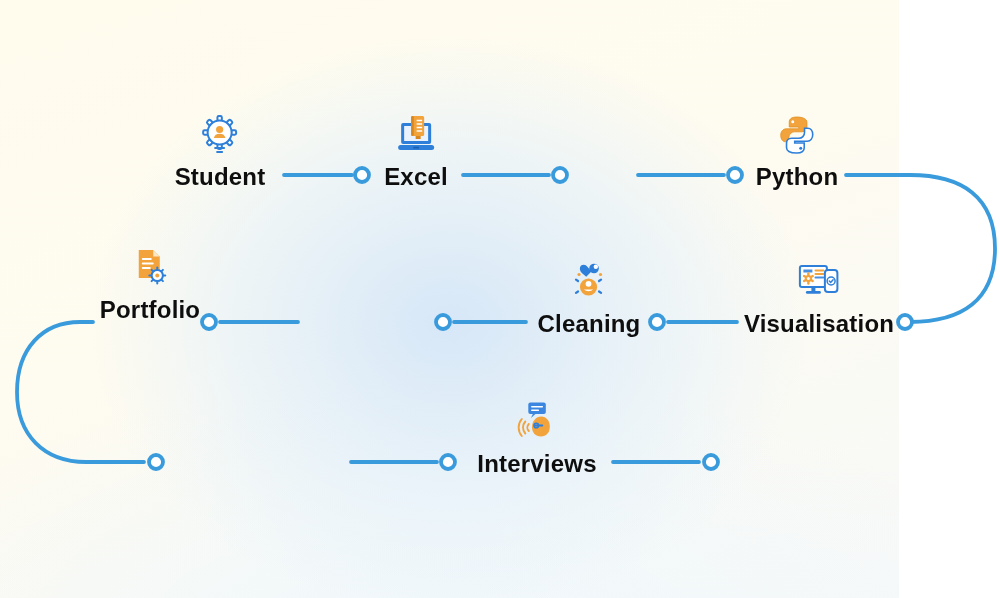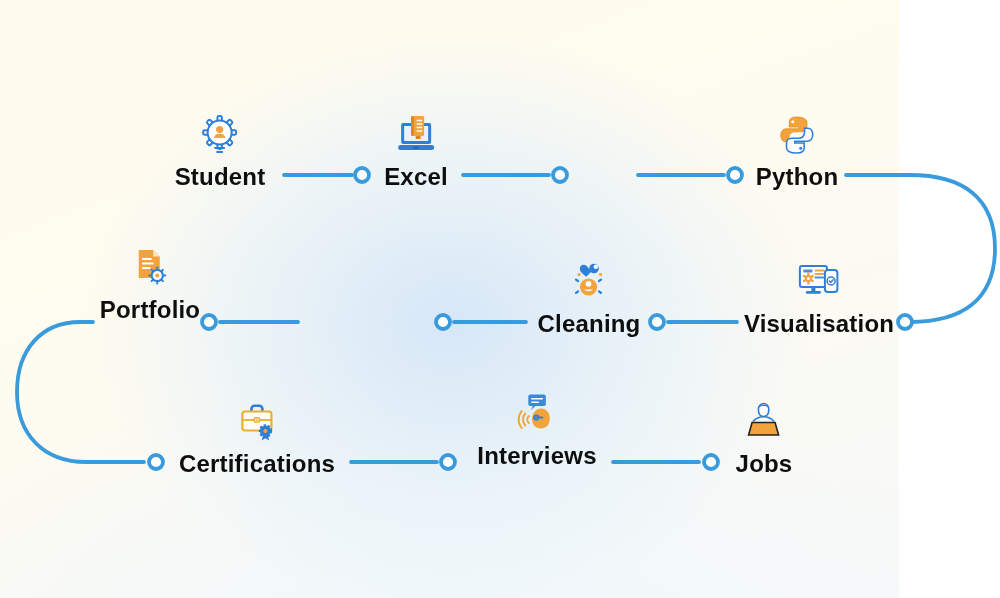--- a/index.html
+++ b/index.html
@@ -192,41 +192,22 @@
             <path d="M31.5 23.5v16" transform="rotate(135 31.5 31.5)"></path>
           </g>
           <circle cx="31.5" cy="31.5" r="5.6" fill="#ffffff" stroke="#2e7fd9" stroke-width="2"></circle>
           <circle cx="31.5" cy="31.5" r="2" fill="#f2a33c"></circle>
         </g>
       </svg>
     </div>
     <div class="label">Portfolio</div>
   </div>
 
-  <div class="node" style="left:257px;top:398px;">
-    <div class="icon">
-      <svg viewBox="0 0 48 48">
-        <path d="M18.5 13.5V11a3.2 3.2 0 0 1 3.2-3.2h4.6A3.2 3.2 0 0 1 29.5 11v2.5" fill="none" stroke="#2e7fd9" stroke-width="2.6"></path>
-        <g>
-          <rect x="9.5" y="13.5" width="29" height="19" rx="2.5" fill="#fffdf6" stroke="#eab02c" stroke-width="2.2"></rect>
-          <path d="M9.5 22h29" stroke="#eab02c" stroke-width="1.8"></path>
-          <rect x="21.5" y="19.8" width="5" height="4.2" rx="1" fill="#fffdf6" stroke="#eab02c" stroke-width="1.6"></rect>
-          <circle cx="24" cy="22" r="0.9" fill="#eab02c"></circle>
-        </g>
-        <g>
-          <path d="M30.5 36.5l-1.8 6 3.8-2.2 3.8 2.2-1.8-6z" fill="#2e7fd9"></path>
-          <circle cx="32.5" cy="33" r="5.6" fill="#2e7fd9" stroke="#2e7fd9" stroke-width="2.4" stroke-dasharray="2.2 1.8"></circle>
-          <circle cx="32.5" cy="33" r="2.1" fill="#f2a33c"></circle>
-        </g>
-      </svg>
-    </div>
-    <div class="label">Certifications</div>
-  </div>
-
-  <div class="node" style="left:537px;top:390px;">
+
+  <div class="node" style="left:537px;top:398px;">
     <div class="icon">
       <svg viewBox="0 0 48 48">
         <g>
           <rect x="15" y="4.5" width="17.5" height="11.5" rx="2" fill="#3b86e0"></rect>
           <path d="M19.5 16l-1.8 4 4.4-4z" fill="#3b86e0"></path>
           <path d="M18.5 8.8h10.5 M18.5 12.2h6.5" stroke="#ffffff" stroke-width="1.6" stroke-linecap="round"></path>
         </g>
         <g>
           <path d="M36.5 28.5c0 6.2-3.6 10-9 10-5.2 0-8.8-3.6-8.8-9.2 0-6 3.9-10.8 9.4-10.8 4.8 0 8.4 4.4 8.4 10z" fill="#f2a33c"></path>
           <path d="M21.5 27.5h7.5" stroke="#2e7fd9" stroke-width="2" stroke-linecap="round"></path>
@@ -235,27 +216,14 @@
         <g fill="none" stroke="#f2a33c" stroke-width="1.9" stroke-linecap="round">
           <path d="M15.5 26a5 5 0 0 0 0 7"></path>
           <path d="M12 23.5a9 9 0 0 0 0 12"></path>
           <path d="M8.5 21a13 13 0 0 0 0 17"></path>
         </g>
       </svg>
     </div>
     <div class="label">Interviews</div>
   </div>
 
-  <div class="node" style="left:764px;top:398px;">
-    <div class="icon">
-      <svg viewBox="0 0 48 48">
-        <g fill="#ffffff" stroke="#2e7fd9" stroke-width="1.6">
-          <path d="M18.8 11.5c0-3.4 2.2-6 5.2-6s5.2 2.6 5.2 6-1.2 7-5.2 7-5.2-3.6-5.2-7z"></path>
-          <path d="M19.2 9.2c1.2-2.6 8.4-2.6 9.6 0" fill="none"></path>
-          <path d="M13.5 23.5c2.6-3.2 6.3-4.8 10.5-4.8s7.9 1.6 10.5 4.8" fill="none"></path>
-        </g>
-        <path d="M12.5 24.5h23l3.5 12.5H9z" fill="#f2a33c" stroke="#222222" stroke-width="1.6"></path>
-      </svg>
-    </div>
-    <div class="label">Jobs</div>
-  </div>
 
 </div>
 
 </body></html>

